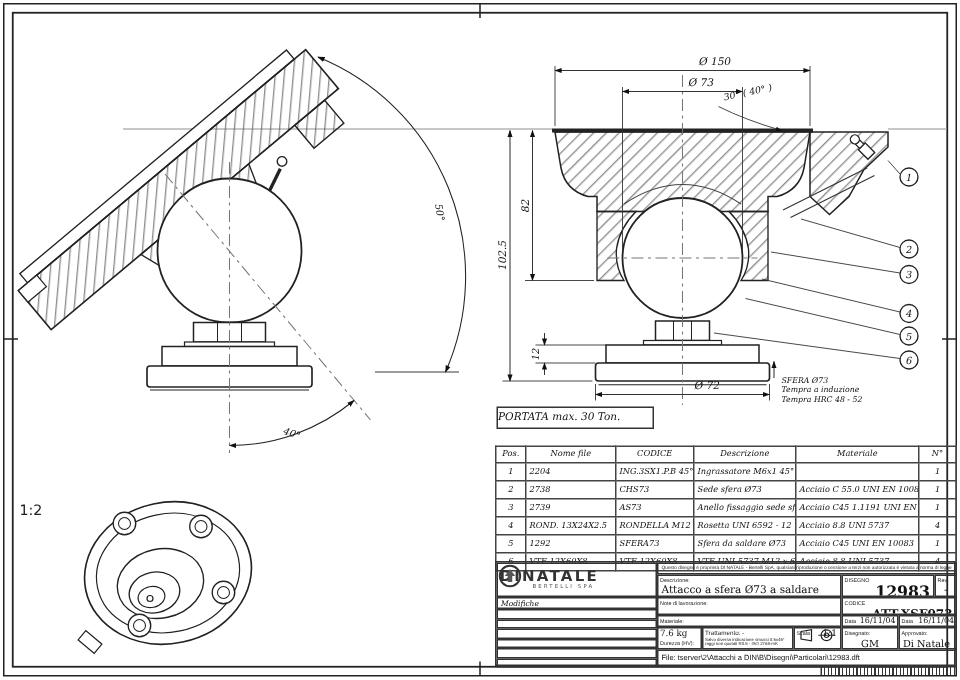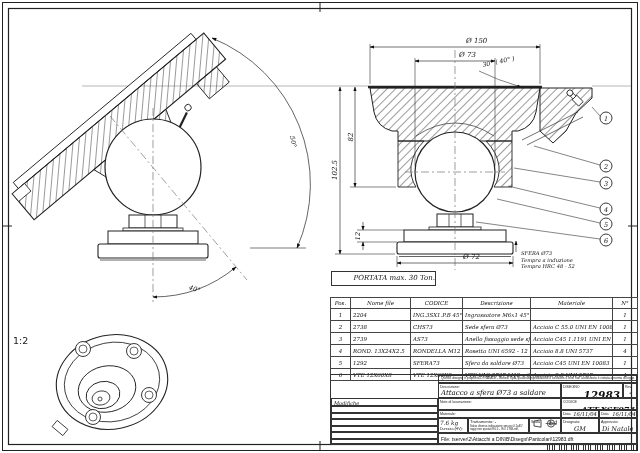--- a/index.html
+++ b/index.html
@@ -2,33 +2,33 @@
 <html><head>
 <meta charset="utf-8">
 <style>
   html,body{margin:0;padding:0;background:#fff;}
   .sheet{position:relative;width:640px;height:453px;background:#fff;overflow:hidden;
          font-family:"DejaVu Sans",sans-serif;color:#111;}
   .sheet svg{position:absolute;left:0;top:0;}
   svg text{font-family:"DejaVu Serif",serif;font-style:italic;fill:#111;}
   .lbl-12{position:absolute;left:13px;top:299px;font-size:9.5px;color:#222;margin-top:36px;}
   .portata{position:absolute;left:331px;top:271px;width:103px;height:13px;border:1px solid #333;
-           font-family:"DejaVu Serif",serif;font-style:italic;font-size:7px;text-align:right;line-height:13px;}
+           font-family:"DejaVu Serif",serif;font-style:italic;font-size:7px;text-align:left;line-height:13px;}
   
   .parts{position:absolute;left:330px;top:297px;width:307px;border-collapse:collapse;table-layout:fixed;}
   .parts th,.parts td{border:1px solid #444;font-family:"DejaVu Serif",serif;font-style:italic;
         font-size:5.5px;font-weight:normal;padding:0 2px;height:11px;overflow:hidden;white-space:nowrap;text-align:left;}
   .parts th{text-align:center;height:10px;}
   .parts .c{text-align:center;}
   
   .tb{position:absolute;left:330px;top:374px;width:307px;height:70px;border:1px solid #333;box-sizing:border-box;}
   .tb .cell{position:absolute;border:1px solid #333;box-sizing:border-box;overflow:hidden;}
   .tb .lab{display:block;font-size:3.6px;line-height:4.5px;padding:0.5px 1px 0;color:#222;
            font-family:"Liberation Sans",sans-serif;}
-  .tb .val{display:block;font-family:"DejaVu Serif",serif;font-style:italic;}
+  .tb .val{display:block;font-family:"DejaVu Serif",serif;}
   .logo{display:flex;align-items:center;gap:2px;padding:2px 1px;}
   .logo-name{font-size:10px;letter-spacing:1.5px;font-weight:bold;color:#333;line-height:10px;}
   .logo-sub{font-size:3.6px;letter-spacing:1.4px;color:#555;margin-left:22px;margin-top:-1px;}
   .modhdr{font-family:"DejaVu Serif",serif;font-style:italic;font-size:5px;padding:1px 2px;}
   .disc{font-size:3.2px;line-height:3.8px;padding:0.5px 2px;color:#222;font-family:"Liberation Sans",sans-serif;}
   .comb{position:absolute;left:547px;top:444px;width:90px;height:6px;
         background:repeating-linear-gradient(90deg,#333 0,#333 0.7px,transparent 0.7px,transparent 2.4px);}
 </style>
 </head>
 <body>
@@ -256,20 +256,30 @@
           <td>VTE 12X60X8</td>
           <td>VTE 12X60X8</td>
           <td>VTE UNI 5737 M12 x 60</td>
           <td>Acciaio 8.8 UNI 5737</td>
           <td class="c">4</td>
         </tr>
   </tbody>
     </table>
 
   <div class="tb">
+    <div class="cell logo" style="left:0;top:0;width:107px;height:23px;">
+      <svg width="16" height="16">
+        <circle cx="8" cy="8" r="6.8" fill="none" stroke="#333" stroke-width="1.3"></circle>
+        <path d="M8,3.5 L11.5,8 L9.5,8 L9.5,12 L6.5,12 L6.5,8 L4.5,8 Z" fill="#555"></path>
+      </svg>
+      <div>
+        <div class="logo-name">DINATALE</div>
+        <div class="logo-sub">BERTELLI SPA</div>
+      </div>
+    </div>
     <div class="cell modhdr" style="left:0;top:23px;width:107px;height:8px;">Modifiche</div>
     <div class="cell" style="left:0;top:31px;width:107px;height:6.5px;"></div>
     <div class="cell" style="left:0;top:37.5px;width:107px;height:6.5px;"></div>
     <div class="cell" style="left:0;top:44px;width:107px;height:6.5px;"></div>
     <div class="cell" style="left:0;top:50.5px;width:107px;height:6.5px;"></div>
     <div class="cell" style="left:0;top:57px;width:107px;height:6.5px;"></div>
     <div class="cell" style="left:0;top:63.5px;width:107px;height:6.5px;"></div>
 
     <div class="cell disc" style="left:107px;top:0;width:200px;height:8px;">Questo disegno è proprietà DI NATALE - Bertelli SpA, qualsiasi riproduzione o cessione a terzi non autorizzata è vietata a norma di legge</div>
 

